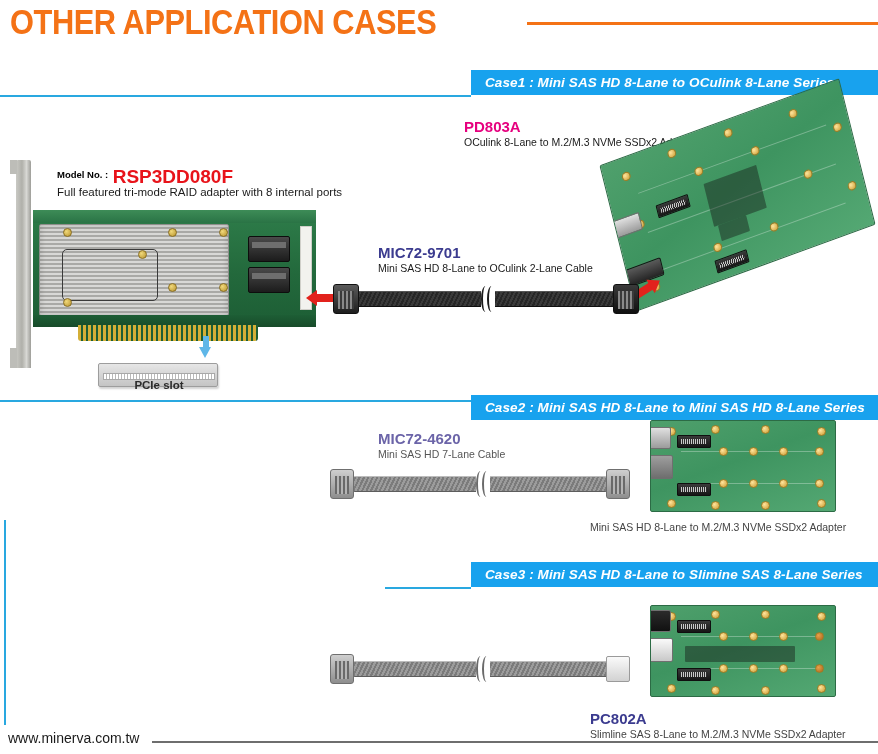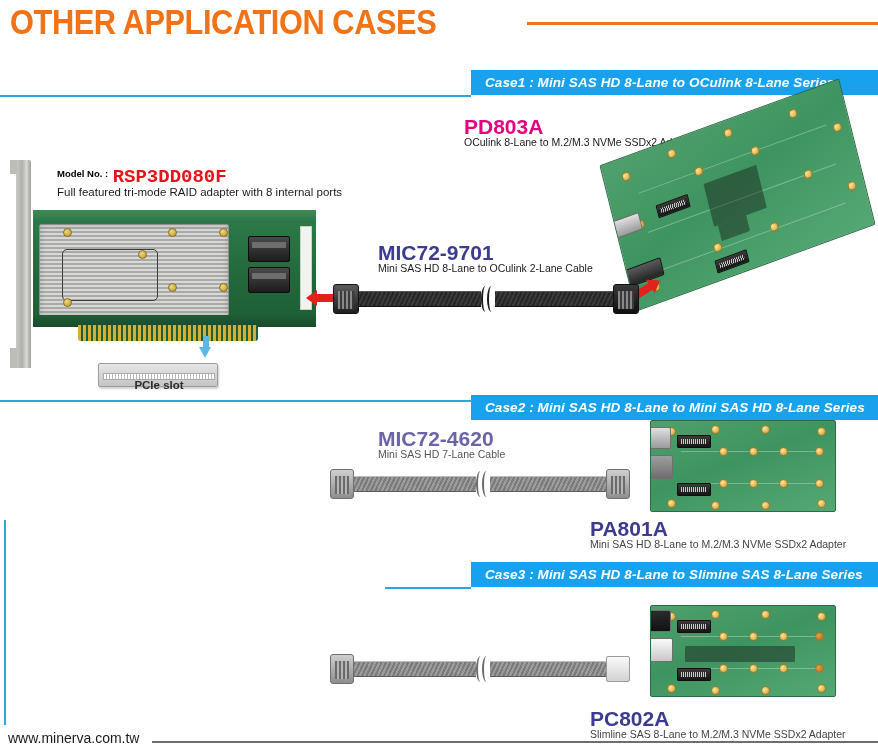--- a/index.html
+++ b/index.html
@@ -29,21 +29,21 @@
   .case-band {
     position: absolute; height: 25px; background: #18A2EE;
     color: #ffffff; font-style: italic; font-weight: bold;
     font-size: 13.5px; line-height: 25px; padding-left: 14px;
     white-space: nowrap; letter-spacing: 0.1px;
   }
   .case-underline { position: absolute; height: 2px; background: #29A8E0; }
 
   
   .lbl { position: absolute; white-space: nowrap; }
-  .lbl .code { font-size: 21px; font-weight: bold; line-height: 17px; display:block; }
+  .lbl .code { font-size: 15px; font-weight: bold; line-height: 17px; display:block; }
   .lbl .desc { font-size: 10.5px; color: #1a1a1a; line-height: 14px; display:block; }
   .code-red     { color: #E8131A; font-size: 19px !important; }
   .code-magenta { color: #E6007E; }
   .code-navy    { color: #3B3B8F; }
   .code-purple  { color: #6B64A8; }
 
   .model-line { position: absolute; white-space: nowrap; }
   .model-pre { font-size: 9.5px; color: #000; font-weight: bold; vertical-align: 5px; }
 
   
@@ -272,21 +272,21 @@
       <div class="sas-conn" style="right:26px; top:26px;"></div>
       <div class="sas-conn" style="right:26px; top:57px;"></div>
       <div class="white-sticker"></div>
     </div>
     <div class="pcie-fingers-base"></div>
     <div class="pcie-fingers"></div>
   </div>
 
   <div class="model-line" style="left:57px; top:166px;">
     <span class="model-pre">Model No. :</span>
-    <span class="code code-red" style="font-weight:bold;font-family:Liberation Mono, monospace;">RSP3DD080F</span>
+    <span class="code code-red" style="font-weight:bold;">RSP3DD080F</span>
   </div>
   <div class="lbl" style="left:57px; top:185px;">
     <span class="desc" style="font-size:11.5px;">Full featured tri-mode RAID adapter with 8 internal ports</span>
   </div>
 
   <div style="position:absolute; left:306px; top:290px; width:28px; height:16px;">
     <div style="position:absolute; left:10px; top:4px; width:18px; height:8px; background:#E2221C;"></div>
     <div style="position:absolute; left:0; top:0; width:0; height:0;
                 border-top:8px solid transparent; border-bottom:8px solid transparent;
                 border-right:11px solid #E2221C;"></div>
@@ -388,21 +388,20 @@
     <div class="pad" style="left:128px; top:58px;"></div>
     <div class="pad" style="left:164px; top:26px;"></div>
     <div class="pad" style="left:164px; top:58px;"></div>
     <div class="m2slot" style="left:26px; top:14px;"></div>
     <div class="m2slot" style="left:26px; top:62px;"></div>
     <div class="edge-conn" style="left:-4px; top:6px; width:24px; height:22px;"></div>
     <div class="edge-conn" style="left:-6px; top:34px; width:28px; height:24px; background:linear-gradient(180deg,#9e9e9e,#6e6e6e);"></div>
   </div>
 
   <div class="lbl" style="left:590px; top:520px;">
-    <span class="code code-navy">PA801A</span>
     <span class="desc" style="color:#444;">Mini SAS HD 8-Lane to M.2/M.3 NVMe SSDx2 Adapter</span>
   </div>
 
   <div class="case-band" style="left:471px; top:562px; width:407px;">Case3 : Mini SAS HD 8-Lane to Slimine SAS 8-Lane Series</div>
   <div class="case-underline" style="left:385px; top:587px; width:86px;"></div>
 
 
   <div class="cable" style="left:330px; top:653px; width:300px; height:32px;">
     <div class="cable-body gray" style="left:22px; width:258px;"></div>
     <div class="conn-gray" style="left:0px;"></div>

